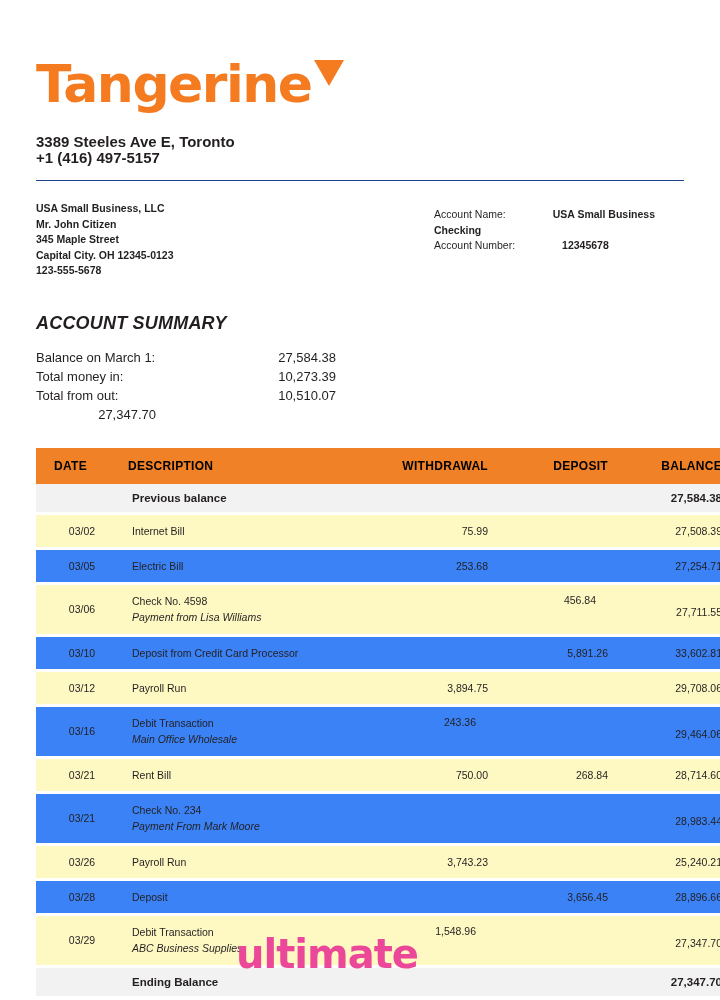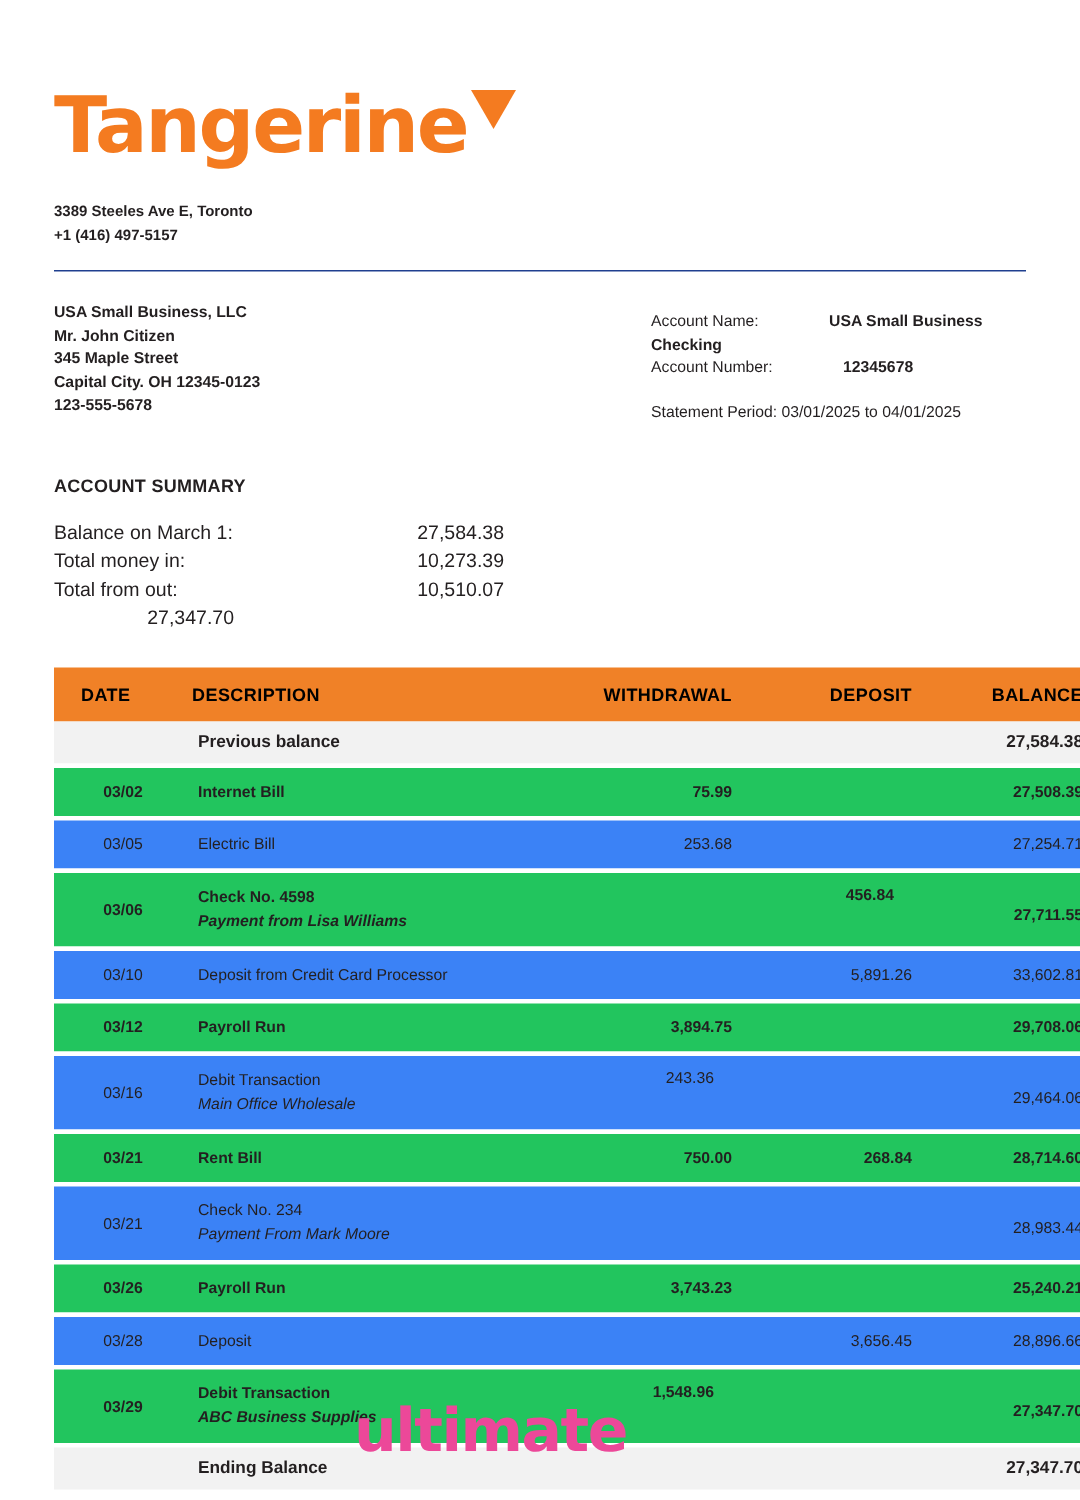--- a/index.html
+++ b/index.html
@@ -47,21 +47,21 @@
     width: 0;
     height: 0;
     border-left: 15px solid transparent;
     border-right: 15px solid transparent;
     border-top: 26px solid #f47b20;
   }
 
   
   .bank-address {
     margin-top: 14px;
-    font-size: 10px;
+    font-size: 15px;
     font-weight: bold;
     line-height: 16px;
     color: #231f20;
   }
 
   
   .divider {
     margin-top: 14px;
     height: 0;
     border-top: 1.6px solid #1f3f8f;
@@ -89,23 +89,24 @@
   .account-block .label { font-weight: normal; }
   .account-block .value { font-weight: bold; padding-left: 44px; }
   .statement-period {
     margin-top: 14px;
     font-size: 10.5px;
   }
 
   
   .summary-title {
     margin-top: 34px;
-    font-size: 12px;
+    font-size: 18px;
     font-weight: bold;
     letter-spacing: 0.2px;
+    font-style: italic;
   }
   .summary-table {
     margin-top: 14px;
     font-size: 13px;
     line-height: 19px;
   }
   .summary-line {
     display: flex;
   }
   .summary-line .s-label { width: 180px; }
@@ -132,21 +133,21 @@
   .th-desc   { width: 230px; }
   .th-wd     { width: 130px; text-align: right !important; padding-right: 10px !important; }
   .th-dep    { width: 110px; text-align: right !important; padding-right: 10px !important; }
   .th-bal    { width: 104px; text-align: right !important; padding-right: 14px !important; }
 
   .txn-table td {
     padding: 0;
     vertical-align: middle;
     color: #231f20;
   }
-  tr.row-white  td { background: #22c55e; font-weight: bold; }
+  tr.row-white  td { background: #fef9c3; }
   tr.row-cream  td { background: #3b82f6; }
   tr.row-gray   td { background: #f2f2f2; }
 
   td.c-date {
     text-align: center;
     font-size: 10.5px;
     padding: 8px 0;
   }
   td.c-desc {
     padding: 8px 0 8px 4px;
@@ -218,21 +219,20 @@
     </div>
     <div class="account-block">
       <div>
         <span class="label">Account Name:</span>
         <span class="value">USA Small Business Checking</span>
       </div>
       <div>
         <span class="label">Account Number:</span>
         <span class="value">12345678</span>
       </div>
-      <div class="statement-period">Statement Period: 03/01/2025 to 04/01/2025</div>
     </div>
   </div>
 
   <div class="summary-title">ACCOUNT SUMMARY</div>
   <div class="summary-table">
     <div class="summary-line">
       <span class="s-label">Balance on March 1:</span>
       <span class="s-value">27,584.38</span>
     </div>
     <div class="summary-line">

